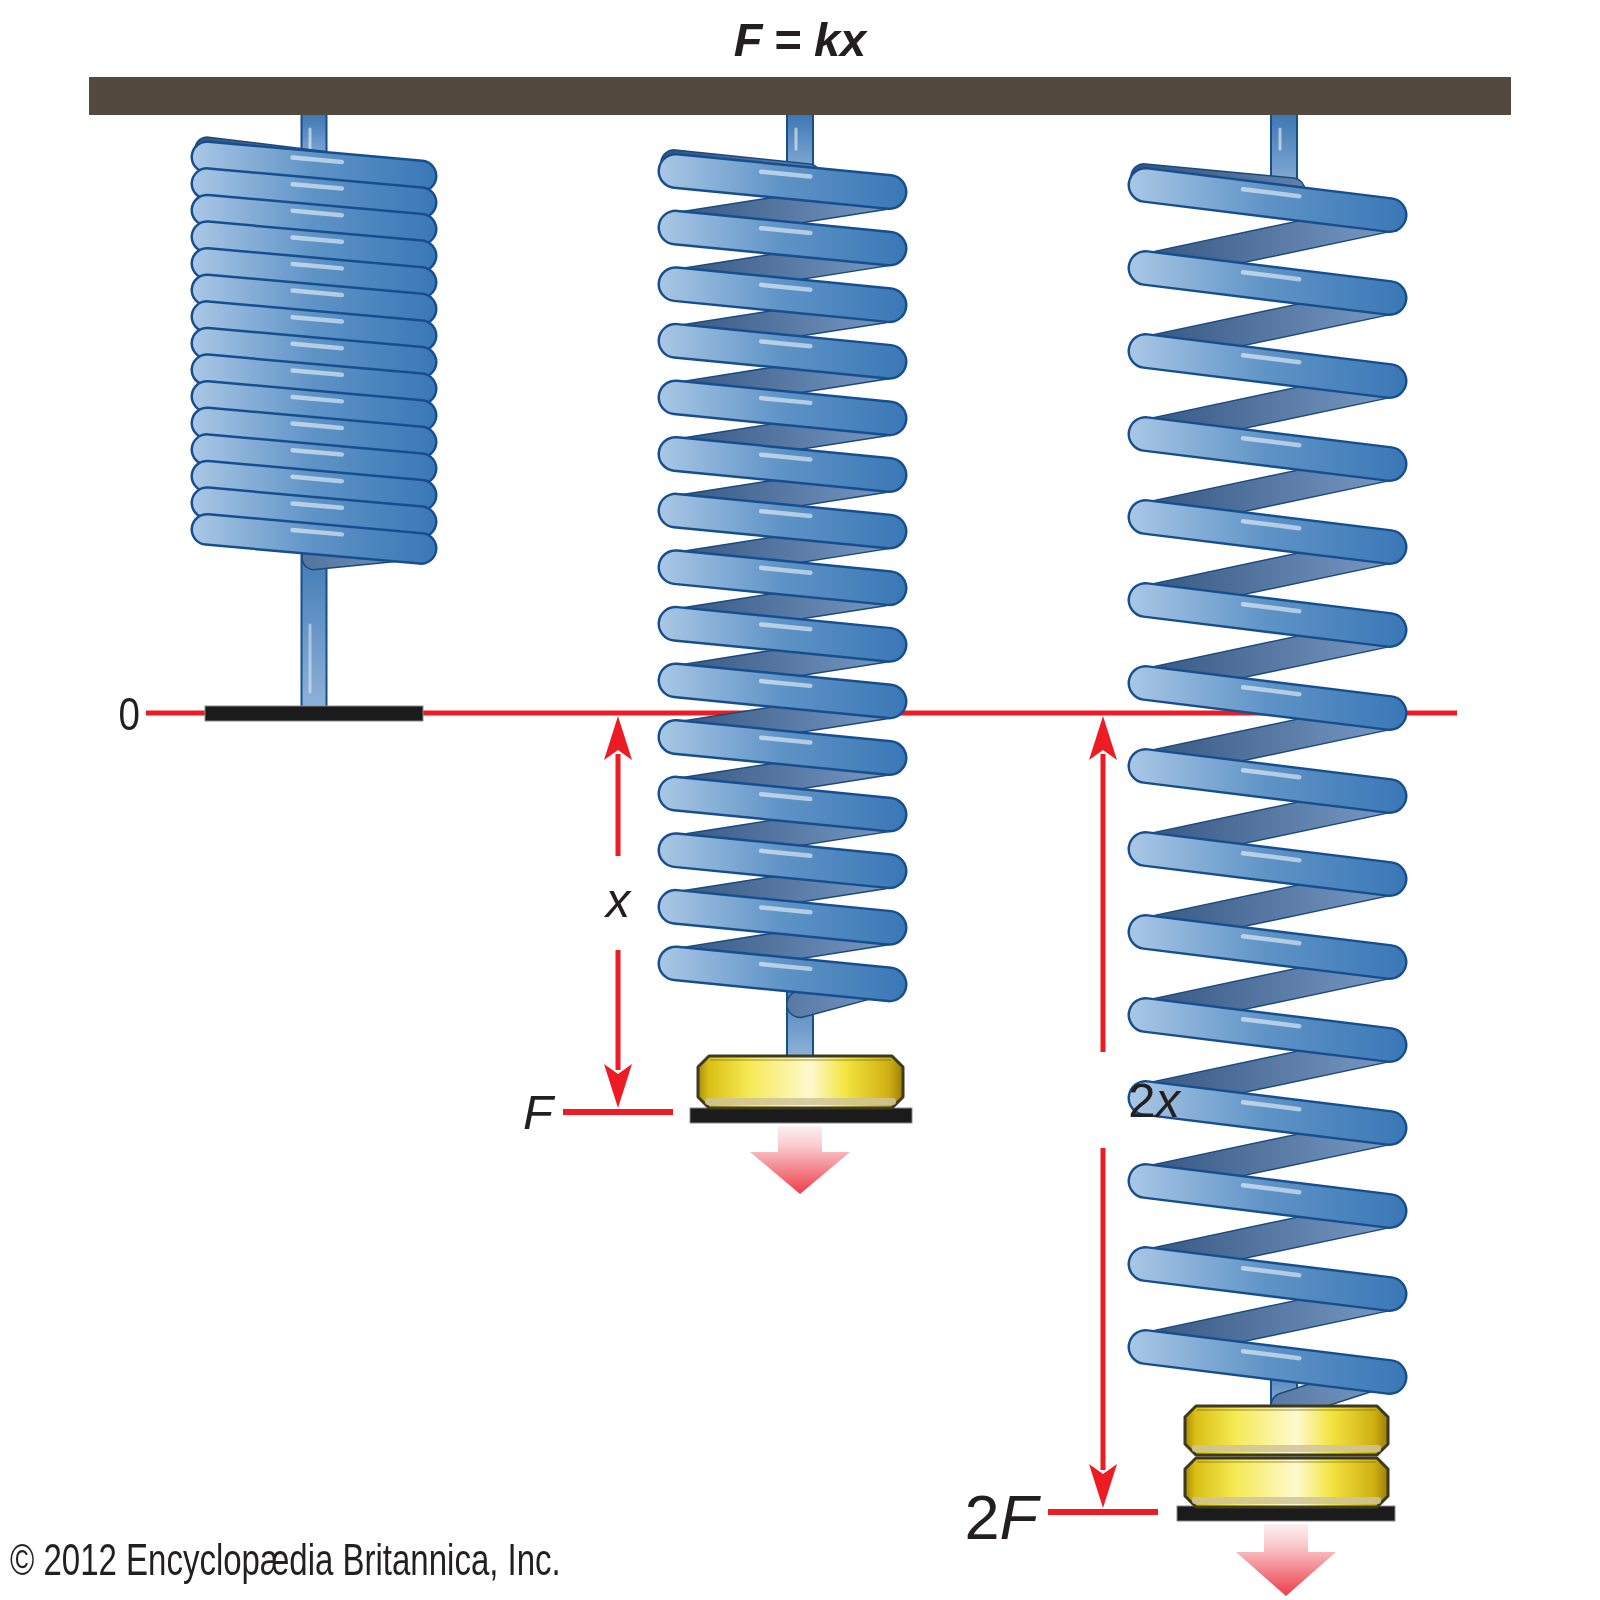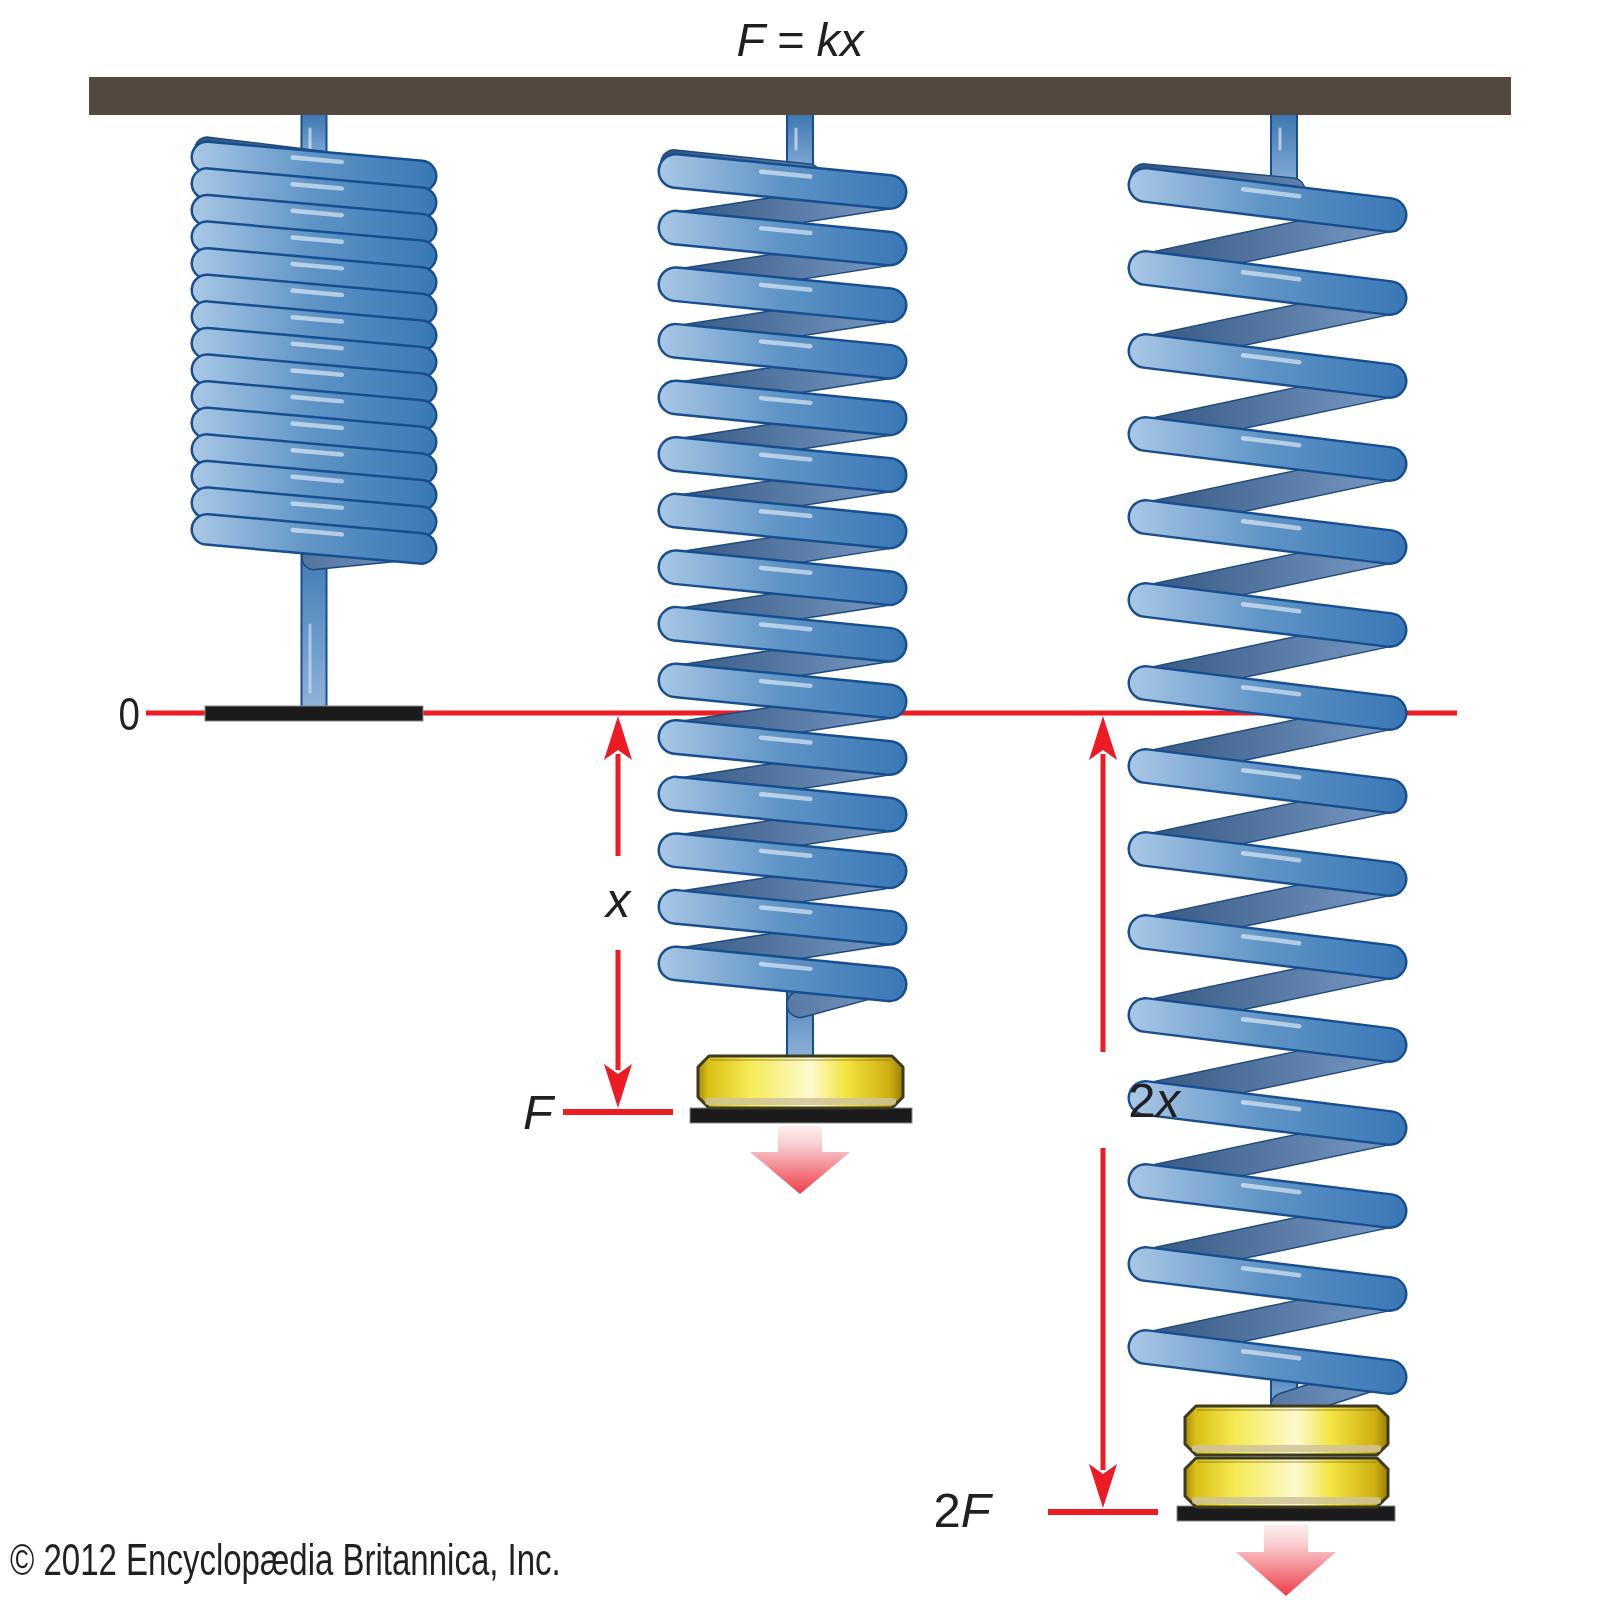--- a/index.html
+++ b/index.html
@@ -1,28 +1,28 @@
 <!DOCTYPE html>
 <html><head>
 <meta charset="utf-8">
 <style>
   html,body{margin:0;padding:0;background:#ffffff;}
   .stage{position:relative;width:1600px;height:1600px;background:#ffffff;overflow:hidden;
          font-family:"Liberation Sans","DejaVu Sans",sans-serif;color:#231f20;}
   svg{position:absolute;left:0;top:0;}
   .lbl{position:absolute;color:#231f20;line-height:1;}
   .it{font-style:italic;}
-  .title{left:560px;top:16px;width:480px;text-align:center;font-size:47px;}
+  .title{left:560px;top:16px;width:480px;text-align:center;font-size:47px;font-weight:bold;}
   .title .op{font-style:normal;margin:0 12px;}
   .lbl-zero{left:48px;top:690px;width:92px;text-align:right;font-size:47px;
             transform:scaleX(.82);transform-origin:right center;}
   .lbl-x{left:568px;top:876px;width:100px;text-align:center;font-size:49px;}
   .lbl-f{left:453px;top:1088px;width:100px;text-align:right;font-size:49px;}
   .lbl-2x{left:1028px;top:1076px;width:152px;text-align:right;font-size:49px;}
-  .lbl-2f{left:886px;top:1486px;width:152px;text-align:center;font-size:49px;}
+  .lbl-2f{left:886px;top:1486px;width:152px;text-align:right;font-size:63px;}
   .copyright{left:10px;top:1538px;font-size:44px;white-space:nowrap;
              transform:scaleX(.75);transform-origin:left center;}
 </style>
 </head>
 <body>
 
 <div class="stage">
   <svg id="diagram" width="1600" height="1600" viewBox="0 0 1600 1600">
       <defs>
         <linearGradient id="stemg" x1="0" y1="0" x2="0" y2="1">

